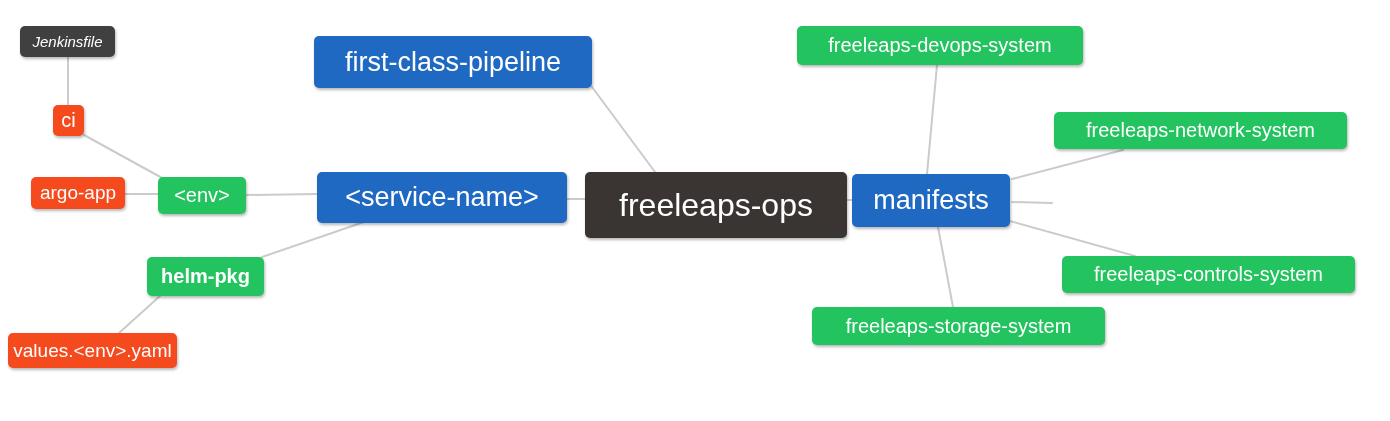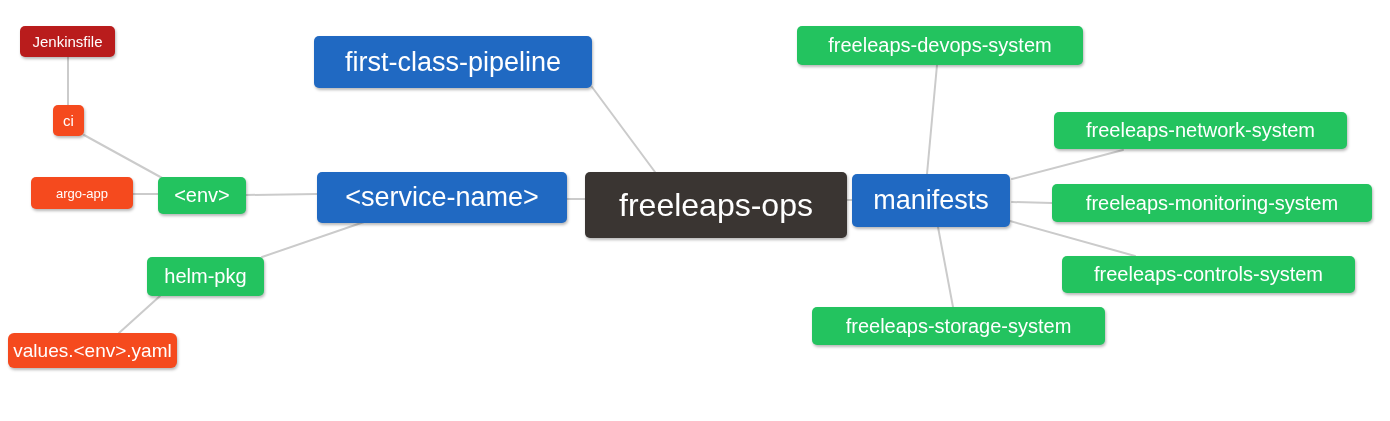--- a/index.html
+++ b/index.html
@@ -40,21 +40,21 @@
     box-shadow: 1px 2px 3px rgba(0,0,0,0.28);
     white-space: nowrap;
     box-sizing: border-box;
     cursor: default;
     user-select: none;
   }
   .node.dark   { background: #3a3532; }
   .node.blue   { background: #2069c2; text-align: center; }
   .node.green  { background: #23c35f; }
   .node.red    { background: #f54a1e; }
-  .node.orange { background: #b91c1c; }
+  .node.orange { background: #404040; font-style: italic; }
 </style>
 </head>
 <body>
 
 <div class="canvas">
 
   <svg class="edges" viewBox="0 0 1390 421">
     <line x1="68" y1="57" x2="68" y2="105"></line>
     <line x1="84" y1="135" x2="164" y2="179"></line>
     <line x1="125" y1="194" x2="158" y2="194"></line>
@@ -66,41 +66,40 @@
     <line x1="847" y1="200" x2="852" y2="200"></line>
     <line x1="927" y1="174" x2="937" y2="65"></line>
     <line x1="1012" y1="179" x2="1123" y2="150"></line>
     <line x1="1012" y1="202" x2="1052" y2="203"></line>
     <line x1="1010" y1="221" x2="1135" y2="256"></line>
     <line x1="938" y1="227" x2="953" y2="307"></line>
   </svg>
 
   <div class="node orange" style="left:20px;  top:26px;  width:95px;  height:31px; font-size:15px;">Jenkinsfile</div>
 
-  <div class="node red" style="left:53px;  top:105px; width:31px;  height:31px; font-size:15px;">ci</div>
+  <div class="node red" style="left:53px;  top:105px; width:31px;  height:31px; font-size:20px;">ci</div>
 
-  <div class="node red" style="left:31px;  top:177px; width:102px;  height:32px; font-size:13px;">argo-app</div>
+  <div class="node red" style="left:31px;  top:177px; width:94px;  height:32px; font-size:19px;">argo-app</div>
 
   <div class="node green" style="left:158px; top:177px; width:88px;  height:37px; font-size:20px;">&lt;env&gt;</div>
 
   <div class="node blue" style="left:314px; top:36px;  width:278px; height:52px; font-size:27px;">first-class-pipeline</div>
 
   <div class="node blue" style="left:317px; top:172px; width:250px; height:51px; font-size:27px;">&lt;service-name&gt;</div>
 
   <div class="node dark" style="left:585px; top:172px; width:262px; height:66px; font-size:32px;">freeleaps-ops</div>
 
   <div class="node blue" style="left:852px; top:174px; width:158px; height:53px; font-size:27px;">manifests</div>
 
-  <div class="node green" style="left:147px; top:257px; width:117px; height:39px; font-size:20px;">helm-pkg</div>
+  <div class="node green" style="left:147px; top:257px; width:117px; height:39px; font-size:20px;font-weight:bold;">helm-pkg</div>
 
-  <div class="node red" style="left:8px;   top:333px; width:169px; height:35px; font-size:19px;border-radius:6px;">values.&lt;env&gt;.yaml</div>
+  <div class="node red" style="left:8px;   top:333px; width:169px; height:35px; font-size:19px;">values.&lt;env&gt;.yaml</div>
 
   <div class="node green" style="left:797px; top:26px;  width:286px; height:39px; font-size:20px;">freeleaps-devops-system</div>
 
   <div class="node green" style="left:1054px; top:112px; width:293px; height:37px; font-size:20px;">freeleaps-network-system</div>
 
-  <div class="node green" style="left:1052px; top:184px; width:320px; height:38px; font-size:20px;">freeleaps-monitoring-system</div>
 
   <div class="node green" style="left:1062px; top:256px; width:293px; height:37px; font-size:20px;text-align:center;">freeleaps-controls-system</div>
 
   <div class="node green" style="left:812px; top:307px; width:293px; height:38px; font-size:20px;">freeleaps-storage-system</div>
 
 </div>
 
 </body></html>

